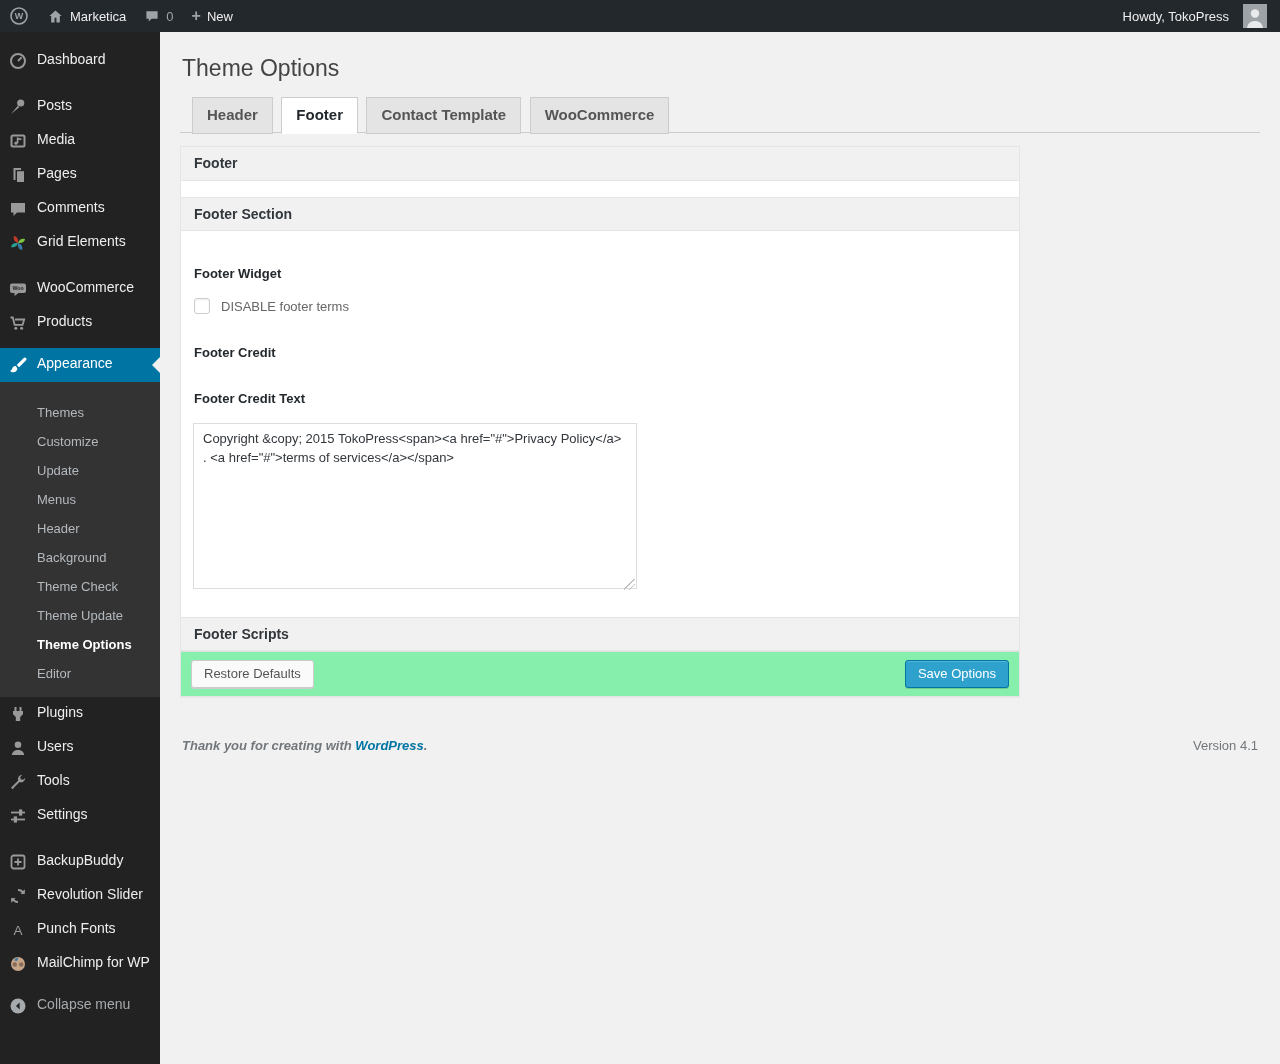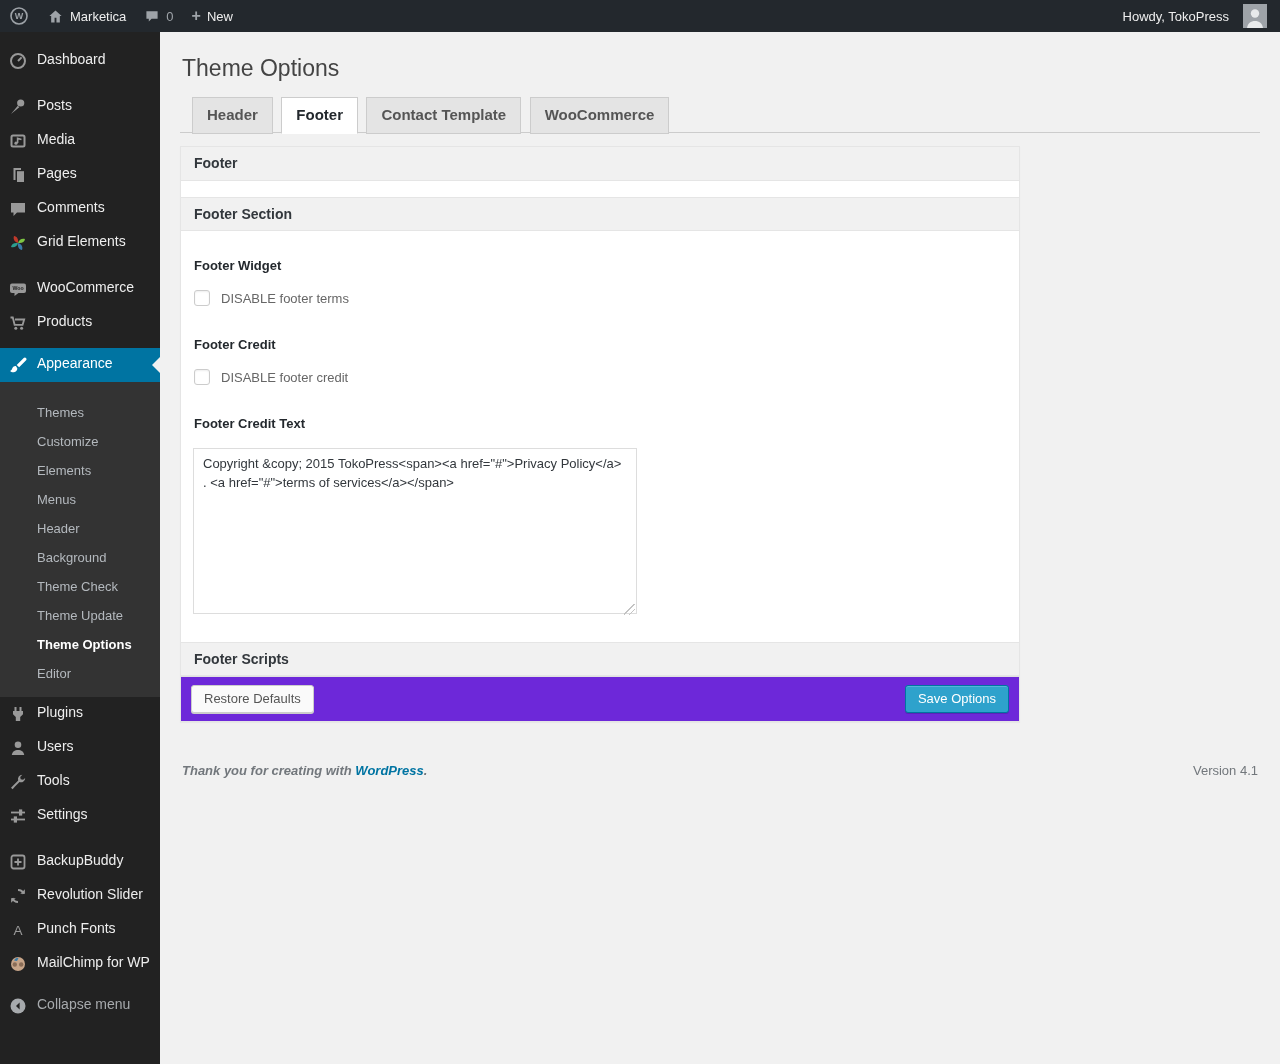--- a/index.html
+++ b/index.html
@@ -62,21 +62,21 @@
   
   .panel { width:840px; margin-top:13px; background:#fff; border:1px solid #e5e5e5; box-shadow:0 1px 1px rgba(0,0,0,.04); }
   .panel-header {
     height:34px; line-height:33px; padding:0 13px; background:#f1f1f1;
     border-bottom:1px solid #e5e5e5; font-size:14px; font-weight:bold; color:#32373c;
   }
   .panel-header.bt { border-top:1px solid #e5e5e5; }
   .panel-gap { height:16px; background:#fff; }
   .section { padding:27px 12px 24px; background:#fff; }
   .section.last { padding-bottom:49px; }
-  .field-label { font-size:13px; font-weight:bold; color:#23282d; margin:0 0 17px 1px; }
+  .field-label { font-size:13px; font-weight:bold; color:#23282d; margin:8px 0 17px 1px; }
   .field-label.after-gap { margin-top:31px; }
   .checkbox-row { display:flex; align-items:center; gap:11px; font-size:13px; color:#666; margin:0 0 0 1px; cursor:pointer; }
   input[type=checkbox] {
     -webkit-appearance:none; appearance:none; width:16px; height:16px; margin:0;
     border:1px solid #ccc; border-radius:3px; background:#fff;
     box-shadow:inset 0 1px 2px rgba(0,0,0,.07); cursor:pointer; flex:none;
   }
   .ta-wrap { position:relative; width:444px; }
   textarea {
     width:444px; height:166px; border:1px solid #ddd; background:#fff;
@@ -87,21 +87,21 @@
   .grip {
     position:absolute; right:2px; bottom:3px; width:11px; height:11px;
     background:
       linear-gradient(135deg, transparent 0 45%, #c3c3c3 45% 52%, transparent 52% 70%, #c3c3c3 70% 77%, transparent 77%);
     cursor:nwse-resize;
   }
   .script-row { display:flex; gap:16px; align-items:flex-start; }
   .help { width:312px; font-size:13px; color:#666; line-height:1.6; padding-top:4px; }
 
   .action-bar {
-    background:#6d28d9; border-top:1px solid #e1e1e1; padding:8px 10px;
+    background:#86efac; border-top:1px solid #e1e1e1; padding:8px 10px;
     display:flex; justify-content:space-between; align-items:center;
   }
   .btn {
     height:28px; padding:0 12px; border-radius:3px; font-size:13px;
     font-family:"Liberation Sans", sans-serif; cursor:pointer; line-height:26px;
   }
   .btn.secondary { background:#fafafa; border:1px solid #ccc; color:#555; box-shadow:0 1px 0 #ccc; }
   .btn.primary {
     background:#2ea2cc; border:1px solid #0074a2; color:#fff;
     box-shadow:inset 0 1px 0 rgba(120,200,230,.5), 0 1px 0 rgba(0,0,0,.15);
@@ -251,21 +251,21 @@
     <span class="mi">
         <svg width="20" height="20" viewBox="0 0 20 20" fill="currentColor">
           <path d="M15.7 2.9a1.7 1.7 0 0 1 2.4 2.4l-7 7-2.4-2.4zM7.9 11c-2.1-.1-3.3 1-3.8 2.8-.3 1.1-.9 1.8-2 2.2 1.1 1.2 3 1.6 4.6 1 1.8-.6 2.7-2 2.6-3.8z"></path>
         </svg>
       </span>
     <span>Appearance</span>
   </div>
   <div class="submenu">
     <div class="sub-item">Themes</div>
     <div class="sub-item">Customize</div>
-    <div class="sub-item">Elements</div>
+    <div class="sub-item">Update</div>
     <div class="sub-item">Menus</div>
     <div class="sub-item">Header</div>
     <div class="sub-item">Background</div>
     <div class="sub-item">Theme Check</div>
     <div class="sub-item">Theme Update</div>
     <div class="sub-item current">Theme Options</div>
     <div class="sub-item">Editor</div>
   </div>
 
   <div class="menu-item">
@@ -381,24 +381,20 @@
     </div>
 
     <div class="section">
       <div class="field-label">Footer Widget</div>
       <label class="checkbox-row">
         <input type="checkbox" style="">
         <span>DISABLE footer terms</span>
       </label>
 
       <div class="field-label after-gap">Footer Credit</div>
-      <label class="checkbox-row">
-        <input type="checkbox" style="">
-        <span>DISABLE footer credit</span>
-      </label>
 
       <div class="field-label after-gap">Footer Credit Text</div>
       <div class="ta-wrap">
         <textarea spellcheck="false" style="">Copyright &amp;copy; 2015 TokoPress&lt;span&gt;&lt;a href="#"&gt;Privacy Policy&lt;/a&gt; . &lt;a href="#"&gt;terms of services&lt;/a&gt;&lt;/span&gt;</textarea>
         <span class="grip"></span>
       </div>
     </div>
 
     <div class="panel-header bt">
       <span>Footer Scripts</span>

